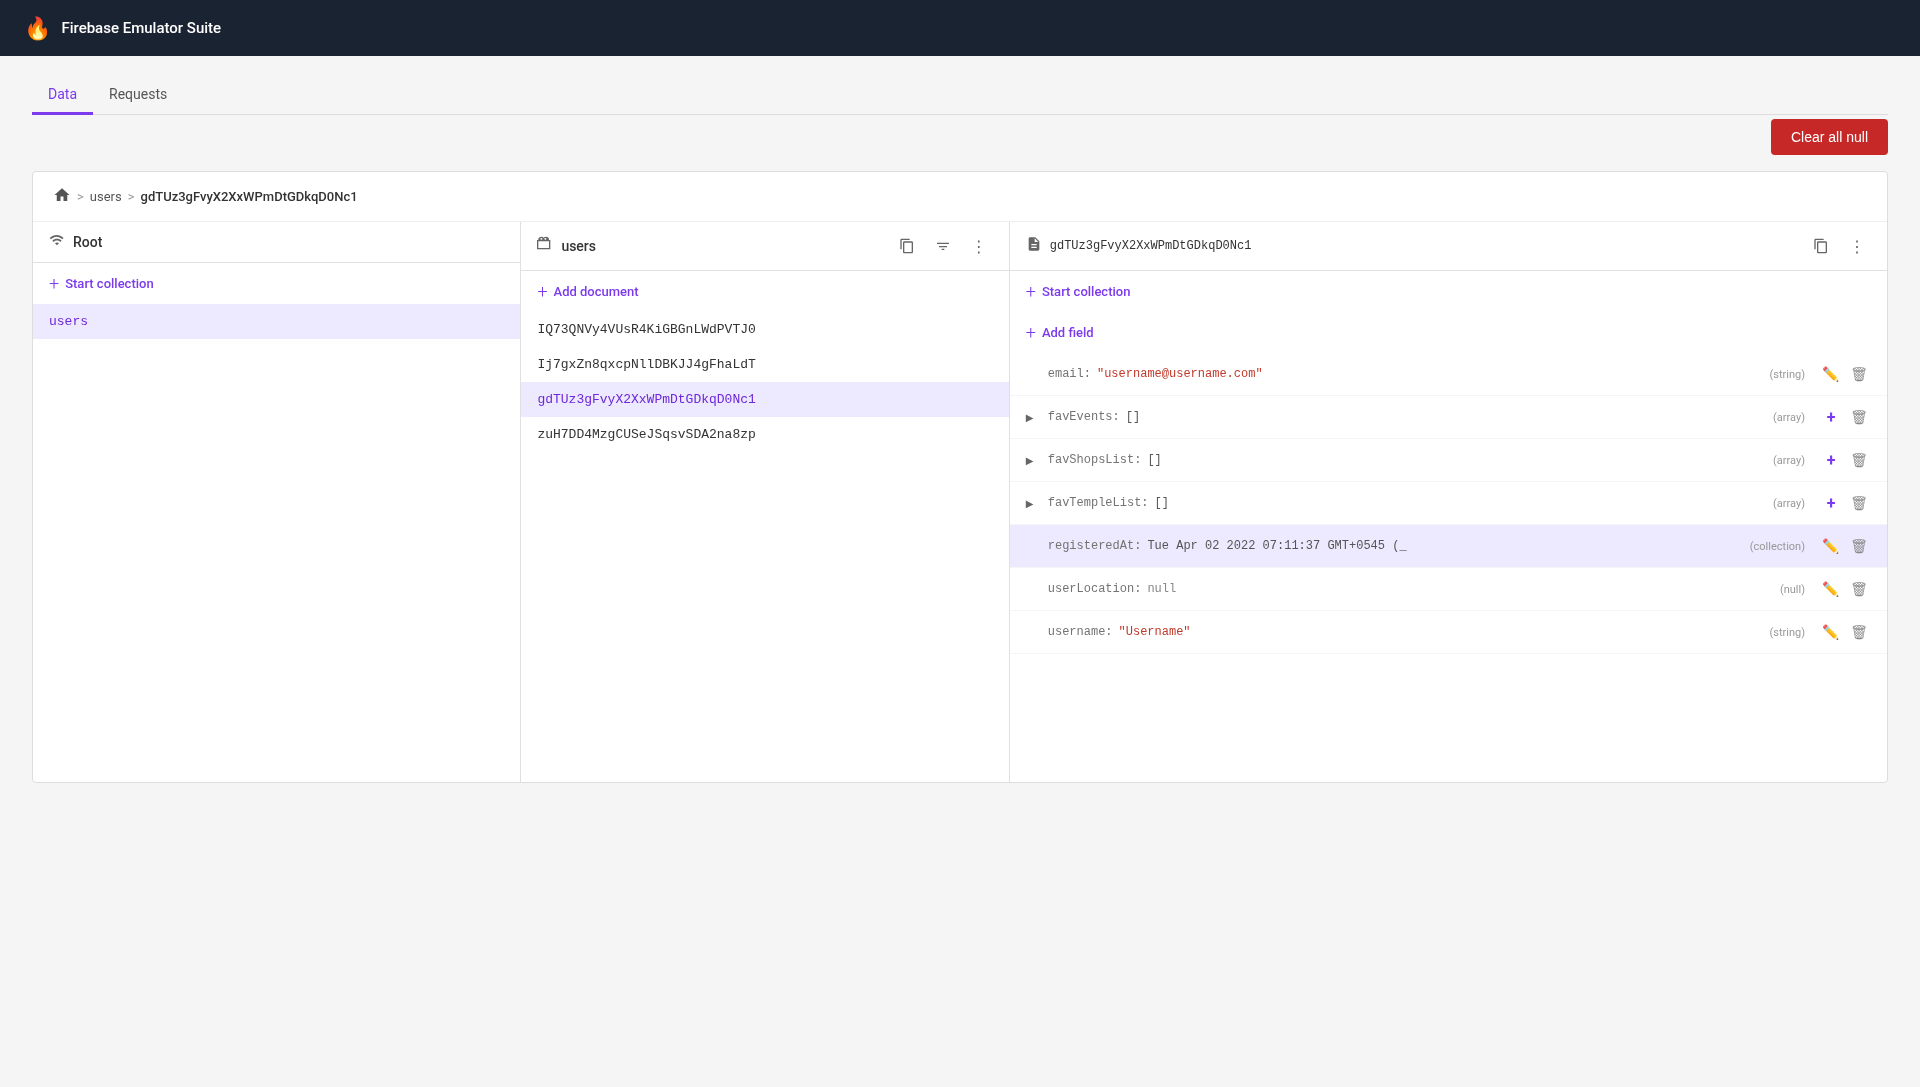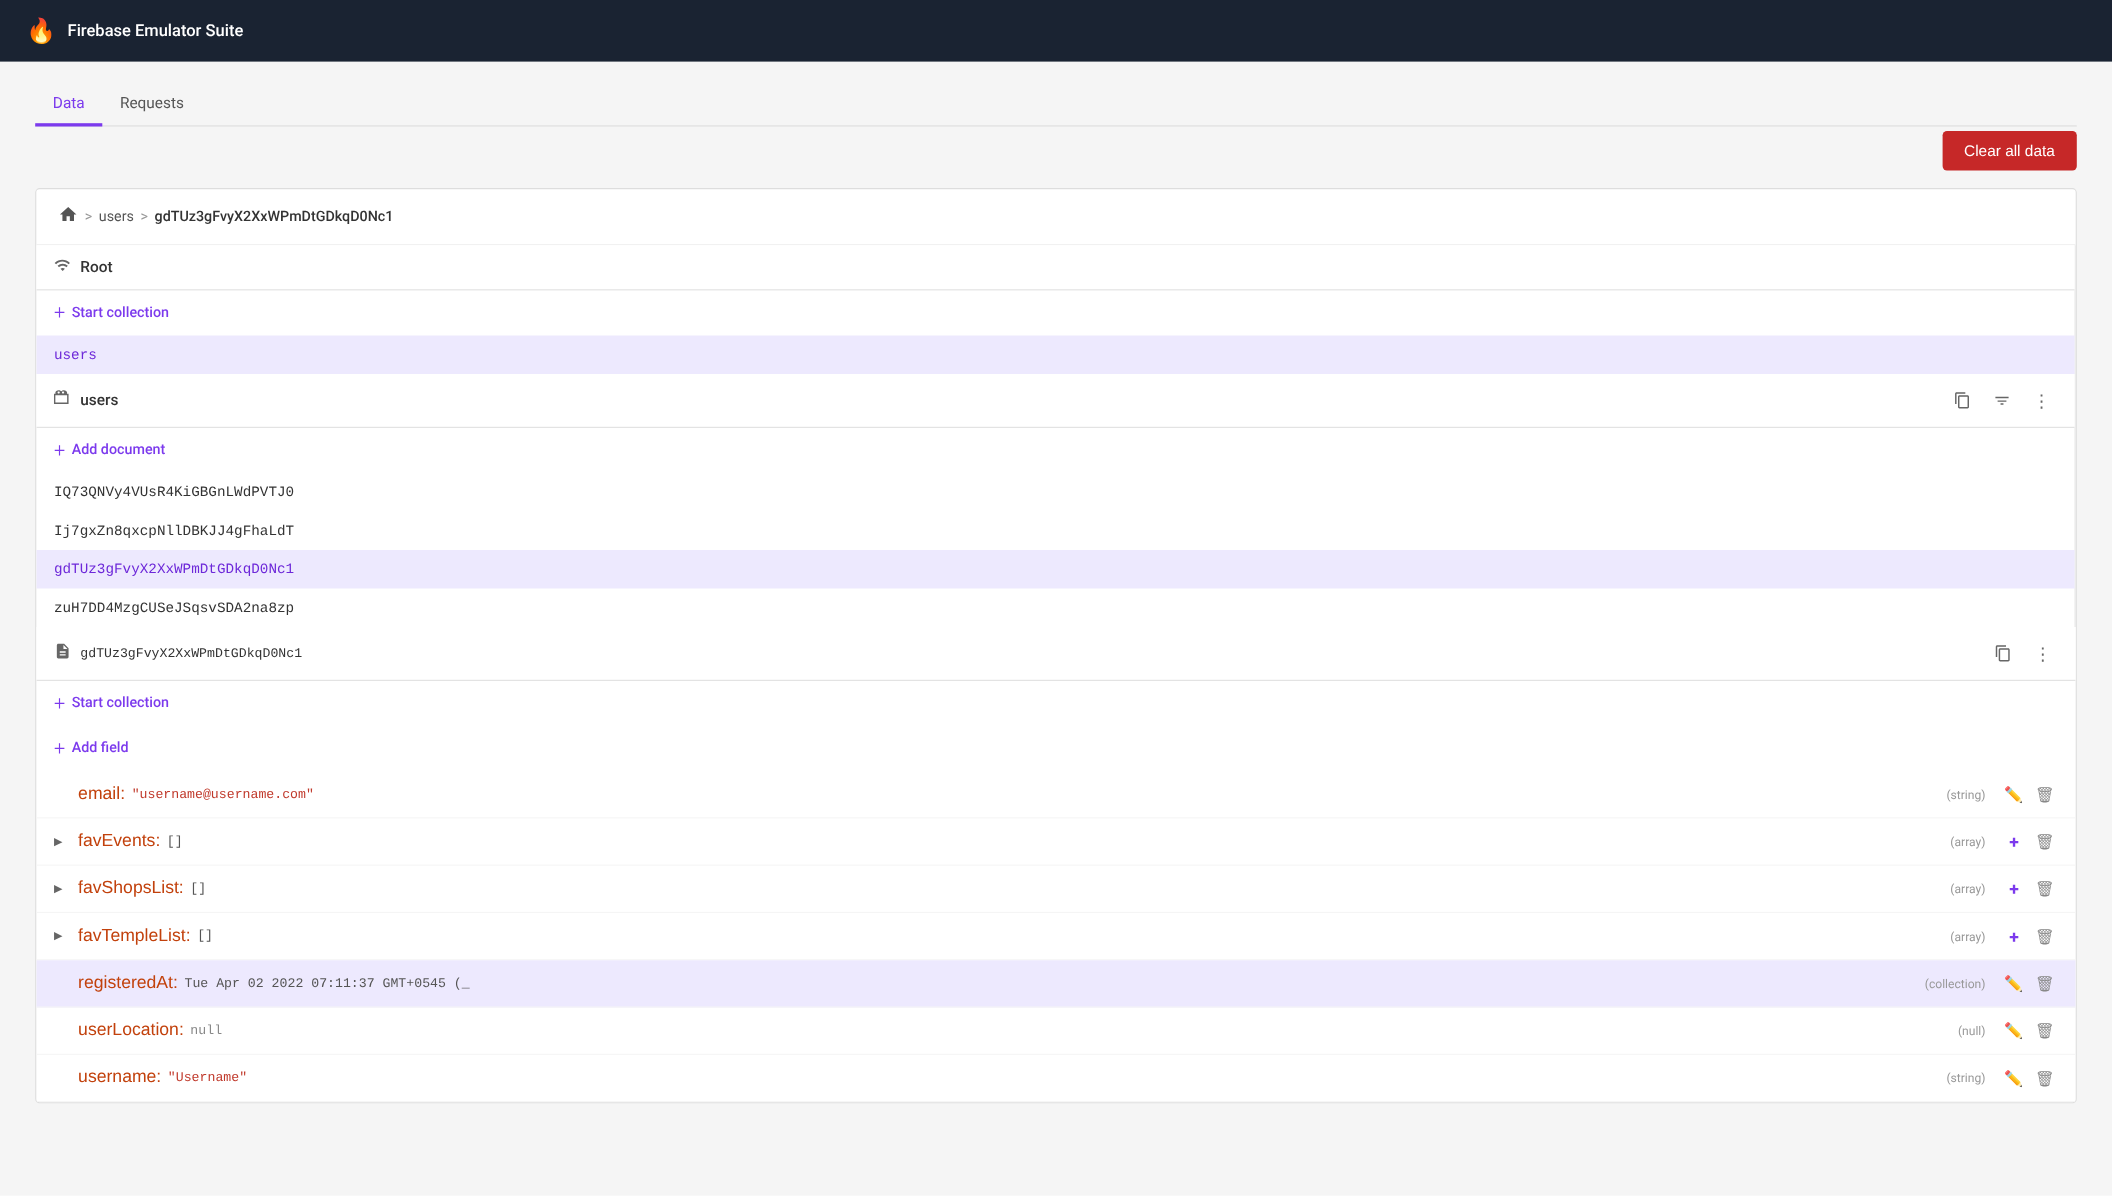--- a/index.html
+++ b/index.html
@@ -118,21 +118,20 @@
     }
     .breadcrumb-current {
       color: #333;
       font-weight: 500;
     }
 
     
     .columns {
       display: flex;
       min-height: 560px;
-      flex-direction: column;
     }
 
     .column {
       flex: 1;
       border-right: 1px solid #e0e0e0;
       display: flex;
       flex-direction: column;
     }
     .column:last-child { border-right: none; flex: 1.8; }
 
@@ -208,23 +207,23 @@
     .field-row.highlighted {
       background: #ede9fe;
     }
     .field-expand {
       color: #666;
       cursor: pointer;
       width: 16px;
       font-size: 10px;
     }
     .field-key {
-      color: #c2410c;
-      font-family: Liberation Sans, sans-serif;
-      font-size: 16px;
+      color: #737373;
+      font-family: Liberation Mono, monospace;
+      font-size: 12px;
     }
     .field-value {
       color: #c0392b;
       font-family: 'Courier New', monospace;
       font-size: 12px;
       flex: 1;
     }
     .field-value.string { color: #c0392b; }
     .field-value.null-val { color: #888; }
     .field-value.bracket { color: #555; }
@@ -280,21 +279,21 @@
 </nav>
 
 <div class="page-content">
 
   <div class="page-tabs">
     <div class="page-tab active">Data</div>
     <div class="page-tab">Requests</div>
   </div>
 
   <div class="top-bar">
-    <button class="btn-clear">Clear all data</button>
+    <button class="btn-clear">Clear all null</button>
   </div>
 
   <div class="firestore-container">
 
     <div class="breadcrumb">
       <span class="breadcrumb-home">
         <svg class="home-icon-svg" viewBox="0 0 24 24" xmlns="http://www.w3.org/2000/svg">
           <path d="M10 20v-6h4v6h5v-8h3L12 3 2 12h3v8z"></path>
         </svg>
       </span>

